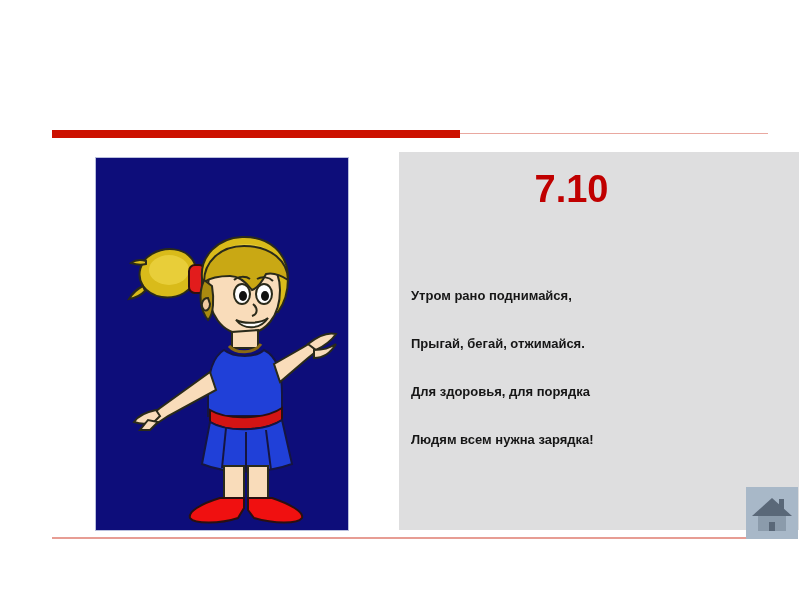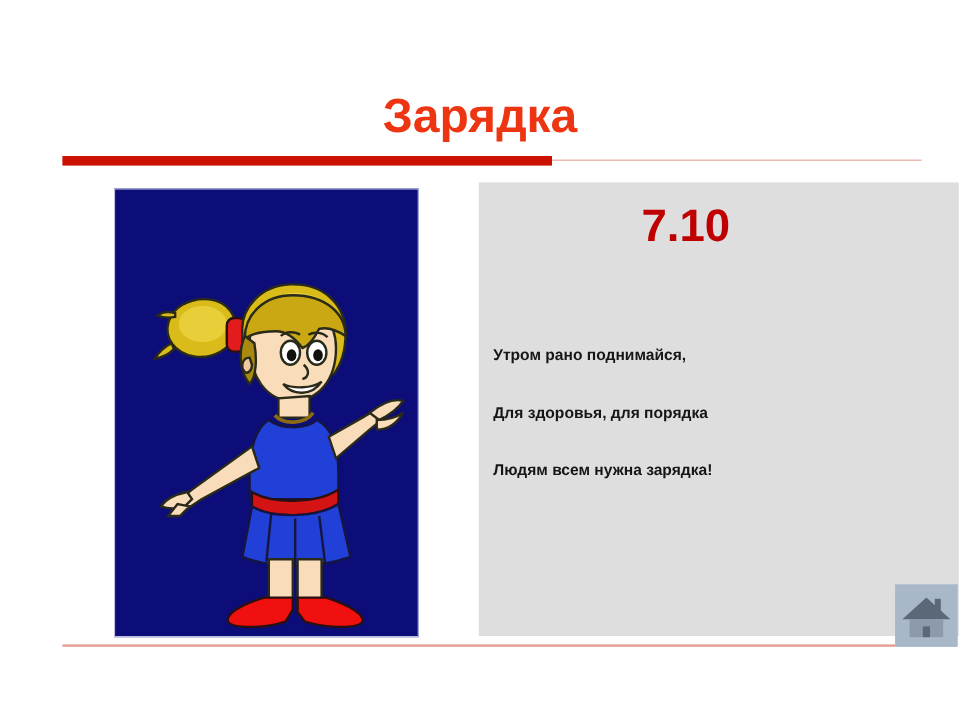--- a/index.html
+++ b/index.html
@@ -138,21 +138,20 @@
   }
   .home-button svg {
     display: block;
   }
 </style>
 </head>
 <body>
 
 <div class="slide">
 
-  <div class="slide-title">Зарядка</div>
 
   <div class="divider-wrap">
     <div class="divider-thin"></div>
     <div class="divider-thick"></div>
   </div>
 
   <div class="picture-frame">
     <svg width="252" height="372" viewBox="0 0 252 372">
       <rect x="0" y="0" width="252" height="372" fill="#0d0d7a"></rect>
 
@@ -229,20 +228,21 @@
         <path d="M152 340 L152 352 L158 360 C178 366 202 366 206 360 C208 354 194 346 176 340 Z" fill="#f01010" stroke="#2a1010" stroke-width="2"></path>
       </g>
     </svg>
   </div>
 
   <div class="content-panel">
     <div class="number-badge">7.10</div>
 
     <div class="poem">
       <div class="poem-line">Утром рано поднимайся,</div>
+      <div class="poem-line">Прыгай, бегай, отжимайся.</div>
       <div class="poem-line">Для здоровья, для порядка</div>
       <div class="poem-line">Людям всем нужна зарядка!</div>
     </div>
   </div>
 
   <div class="bottom-rule"></div>
 
   <div class="home-button">
     <svg width="52" height="52" viewBox="0 0 52 52">
       <rect x="0" y="0" width="52" height="52" fill="#a8b8c8"></rect>

